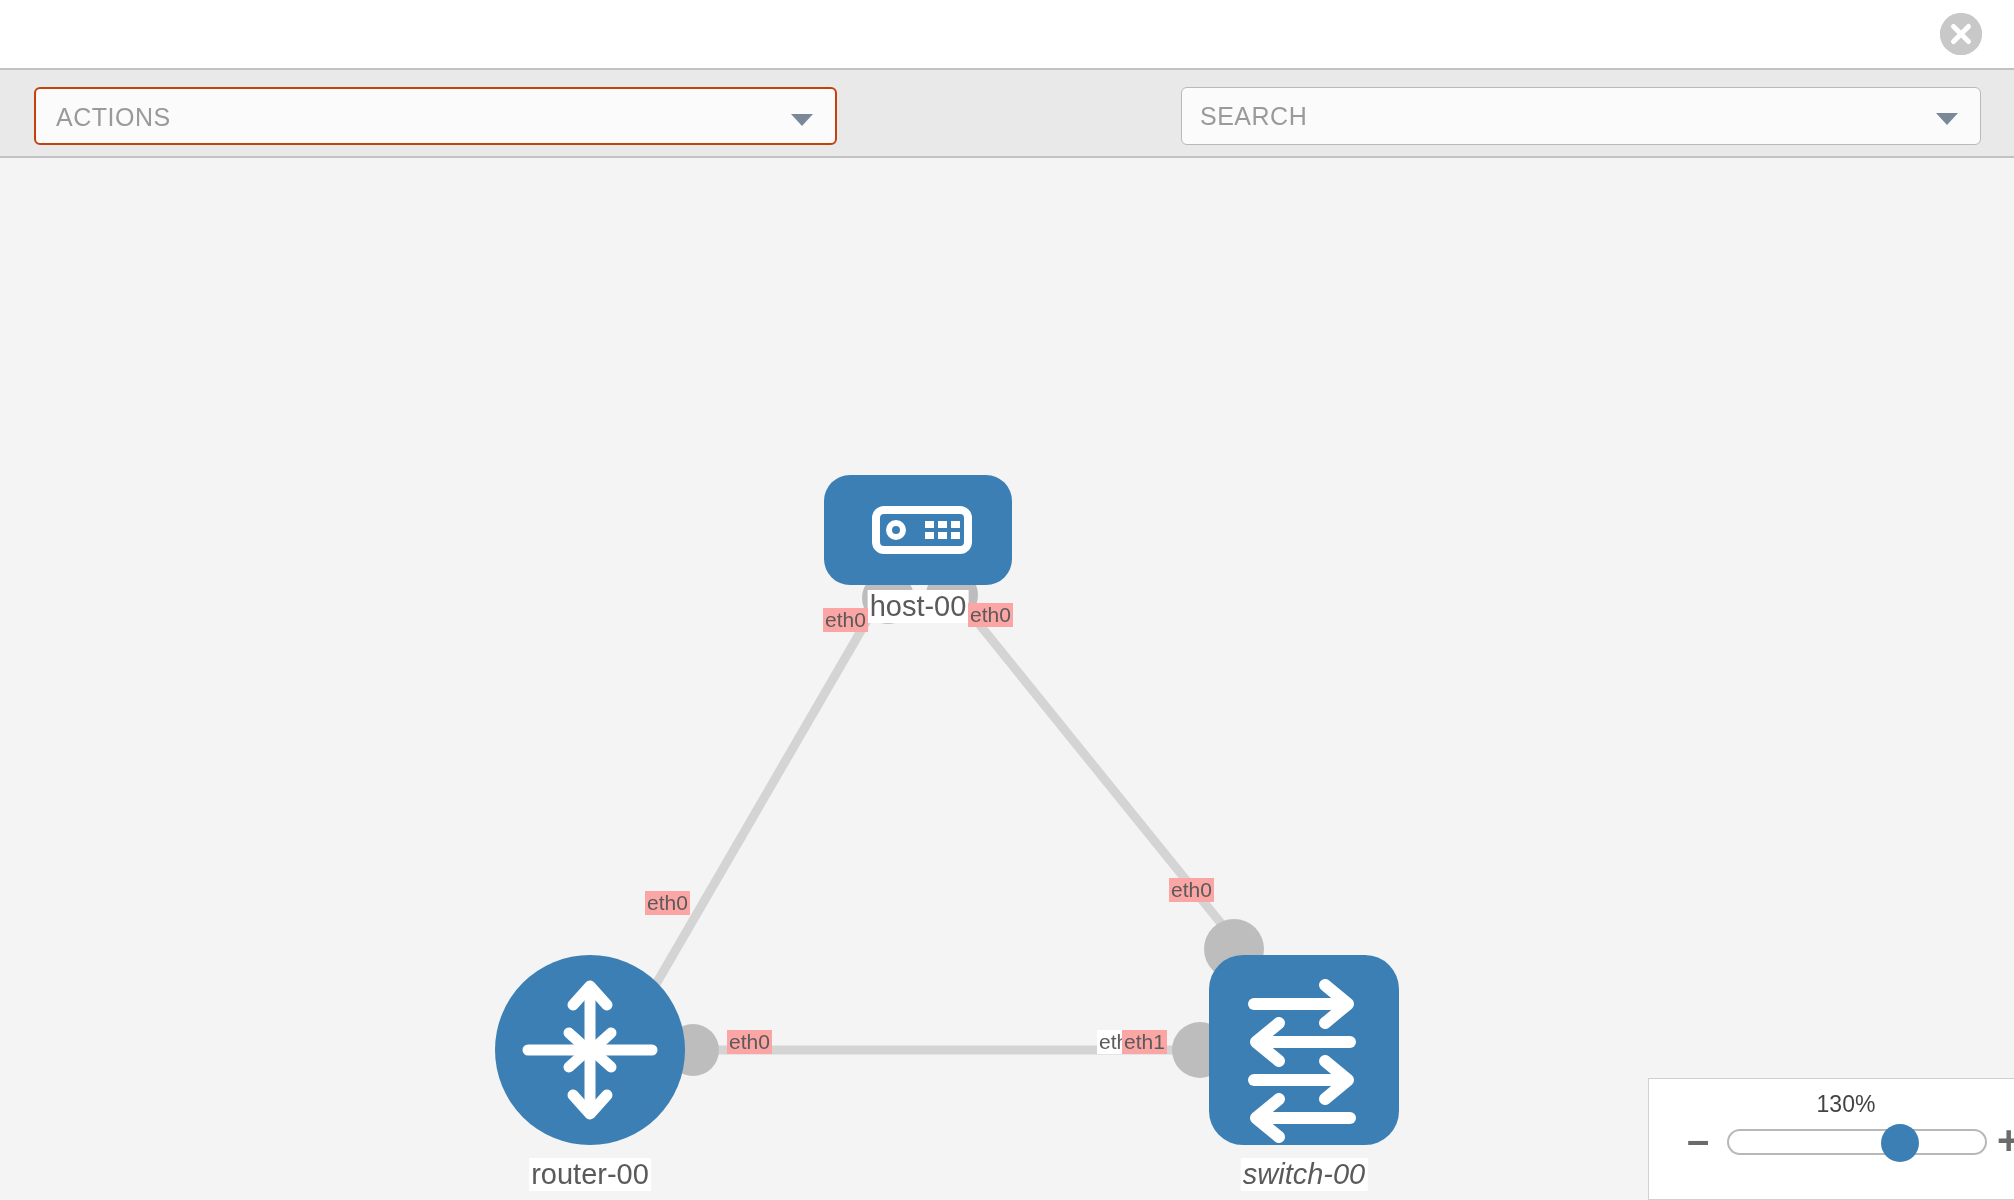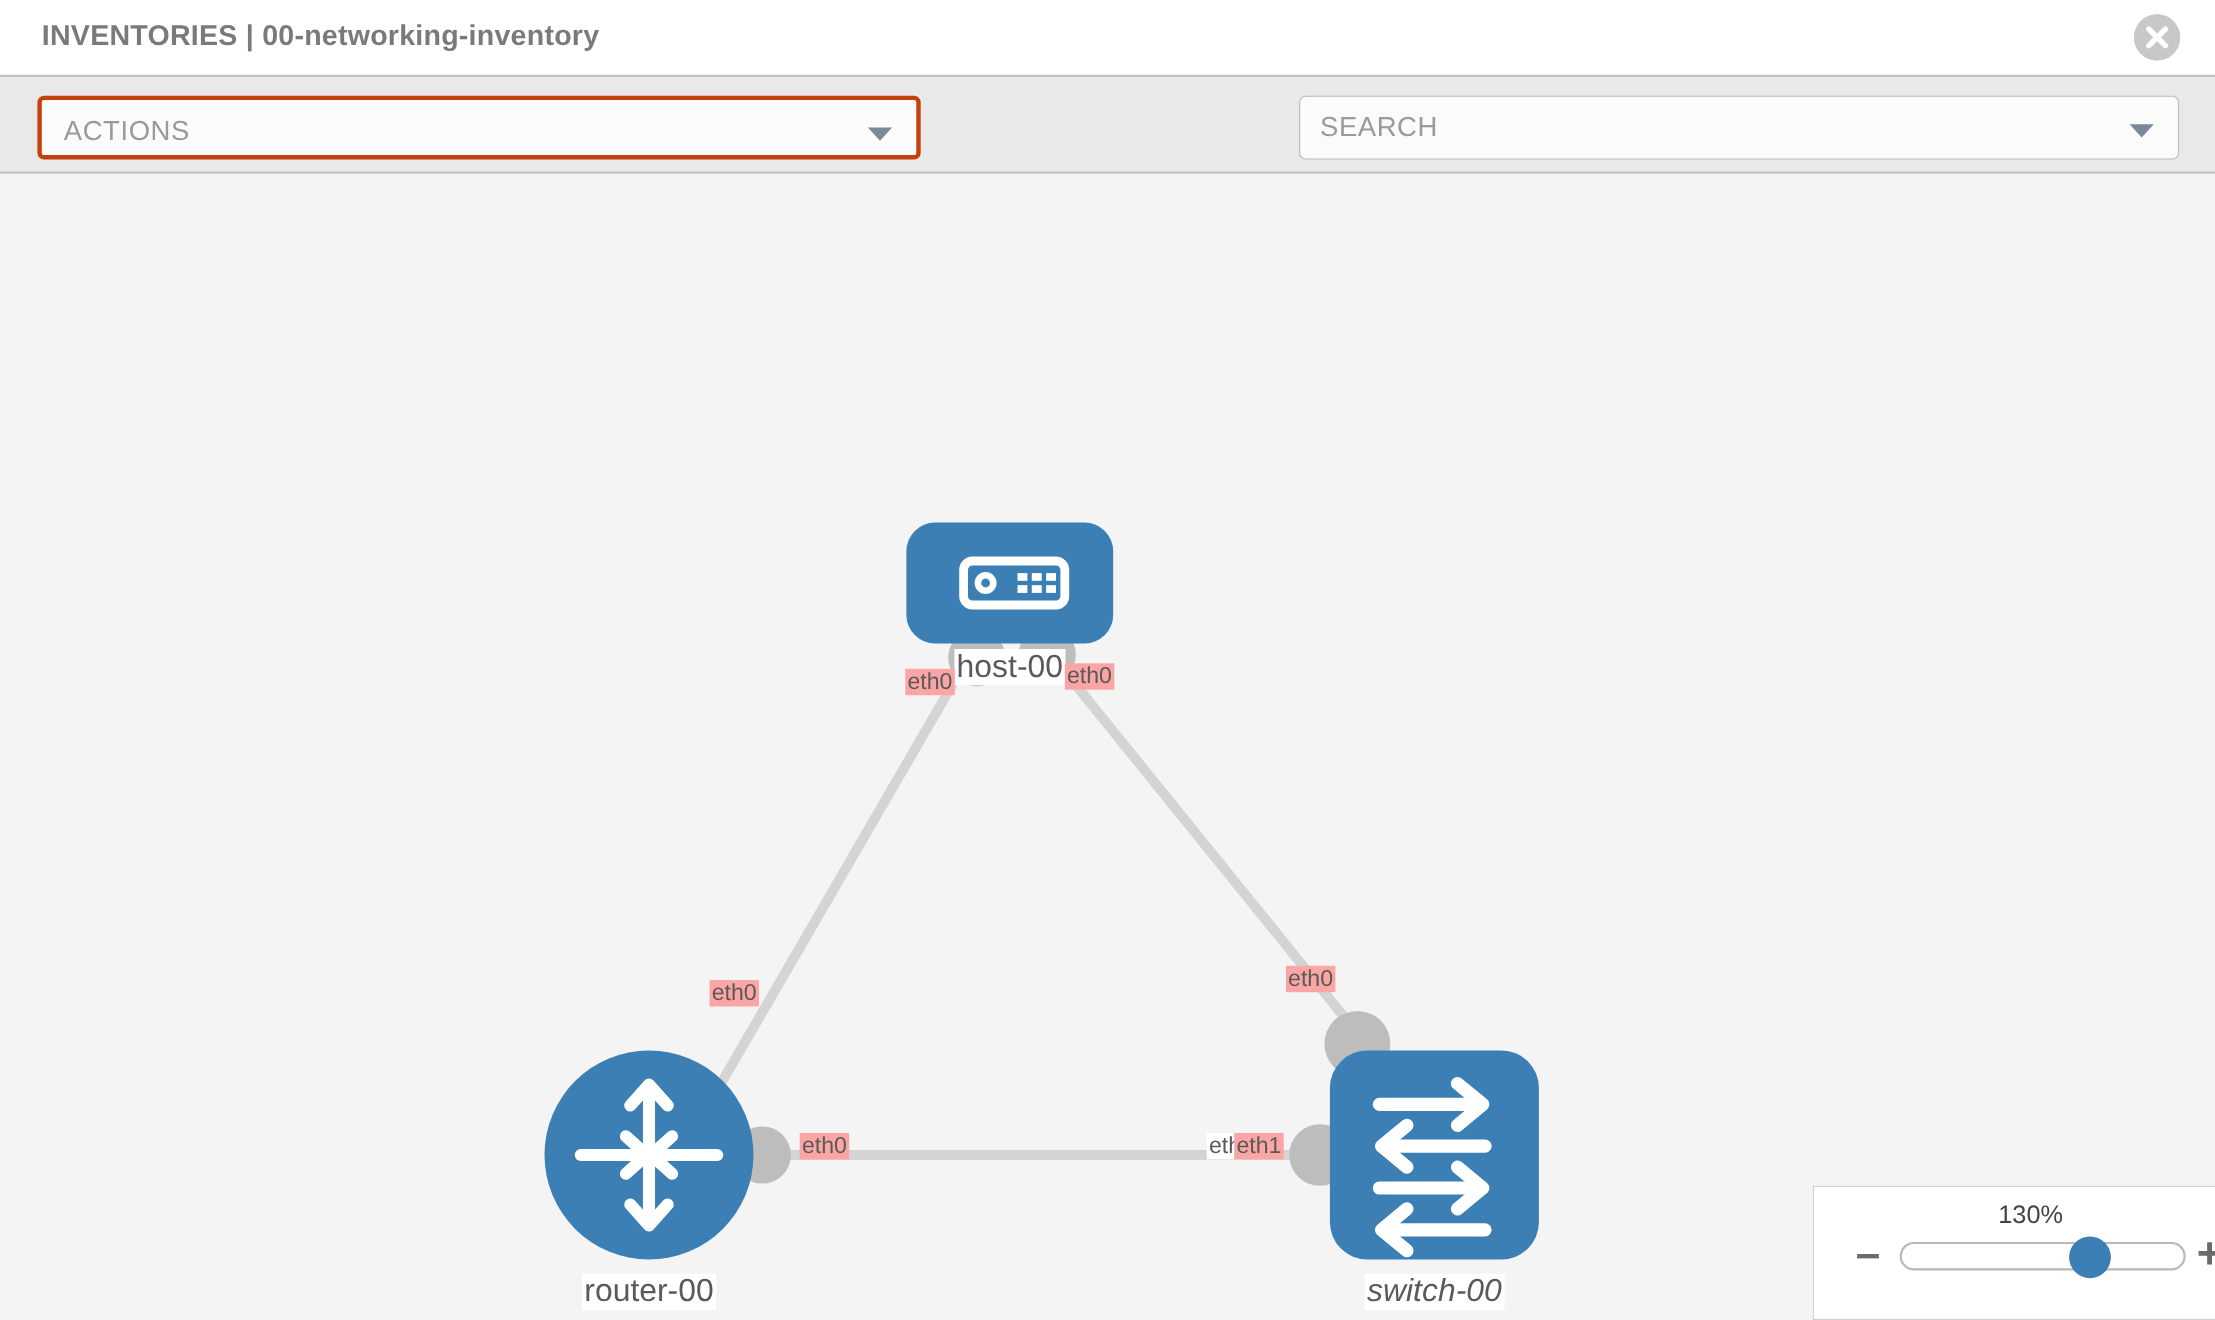--- a/index.html
+++ b/index.html
@@ -32,21 +32,21 @@
   .toolbar {
     position: absolute; top: 68px; left: 0; width: 2014px; height: 90px;
     background: #e9e9e9;
     border-top: 2px solid #c2c2c2;
     border-bottom: 2px solid #c2c2c2;
   }
   .actions-select {
     position: absolute; left: 34px; top: 17px;
     width: 803px; height: 58px;
     background: #fbfbfb;
-    border: 4px solid #c2410c;
+    border: 2px solid #c2410c;
     border-radius: 6px;
     cursor: pointer;
     padding-left: 48px;
   }
   .actions-label {
     position: absolute; left: 20px; top: 14px;
     font-size: 25px; color: #9a9a9a; letter-spacing: 0.5px;
   }
   .caret {
     position: absolute; right: 22px; top: 25px;
@@ -134,21 +134,20 @@
     width: 38px; height: 38px; border-radius: 50%;
     background: #3b7fb5; cursor: grab;
   }
 </style>
 </head>
 <body>
 
 <div class="app">
 
   <div class="header">
-    <div class="header-title">INVENTORIES | 00-networking-inventory</div>
     <div class="close-btn">
       <svg width="42" height="42" viewBox="0 0 42 42" aria-hidden="true">
         <circle cx="21" cy="21" r="21" fill="#c8c8c8"></circle>
         <path d="M13.5 13.5 L28.5 28.5 M28.5 13.5 L13.5 28.5" stroke="#ffffff" stroke-width="5" stroke-linecap="round"></path>
       </svg>
     </div>
   </div>
 
   <div class="toolbar">
 

